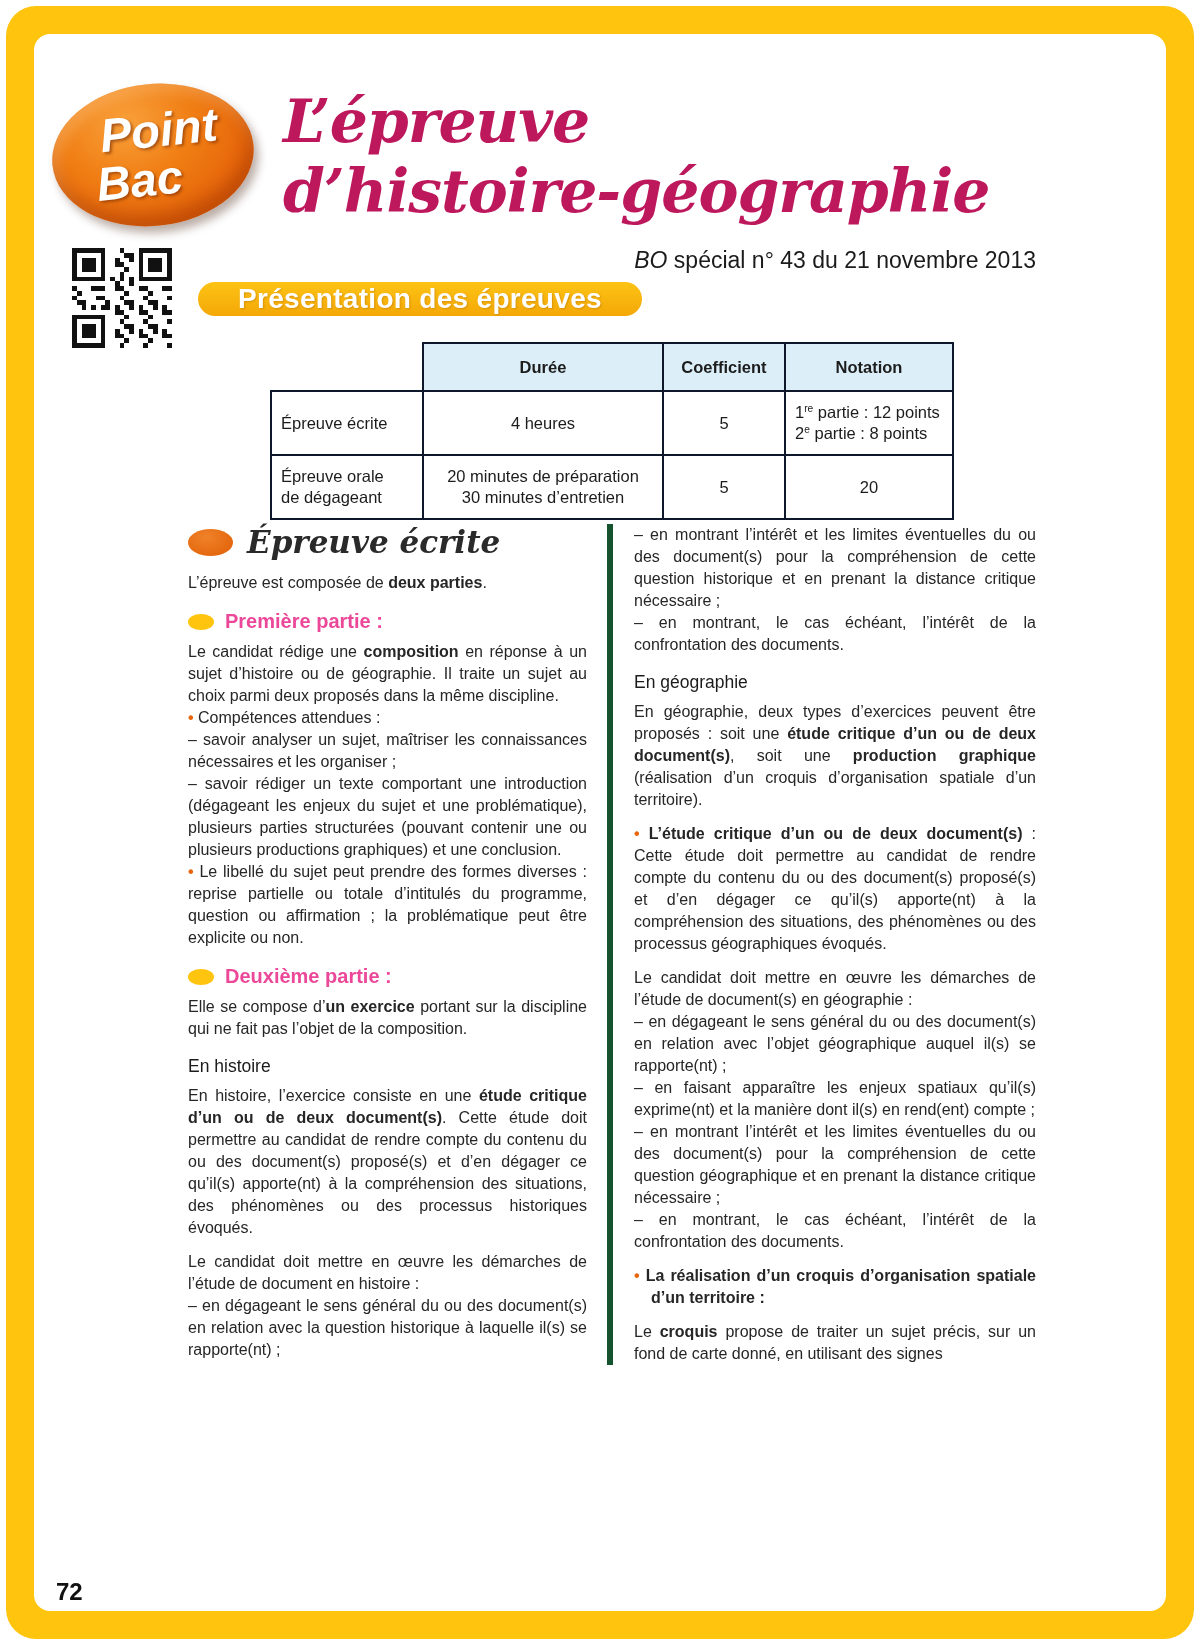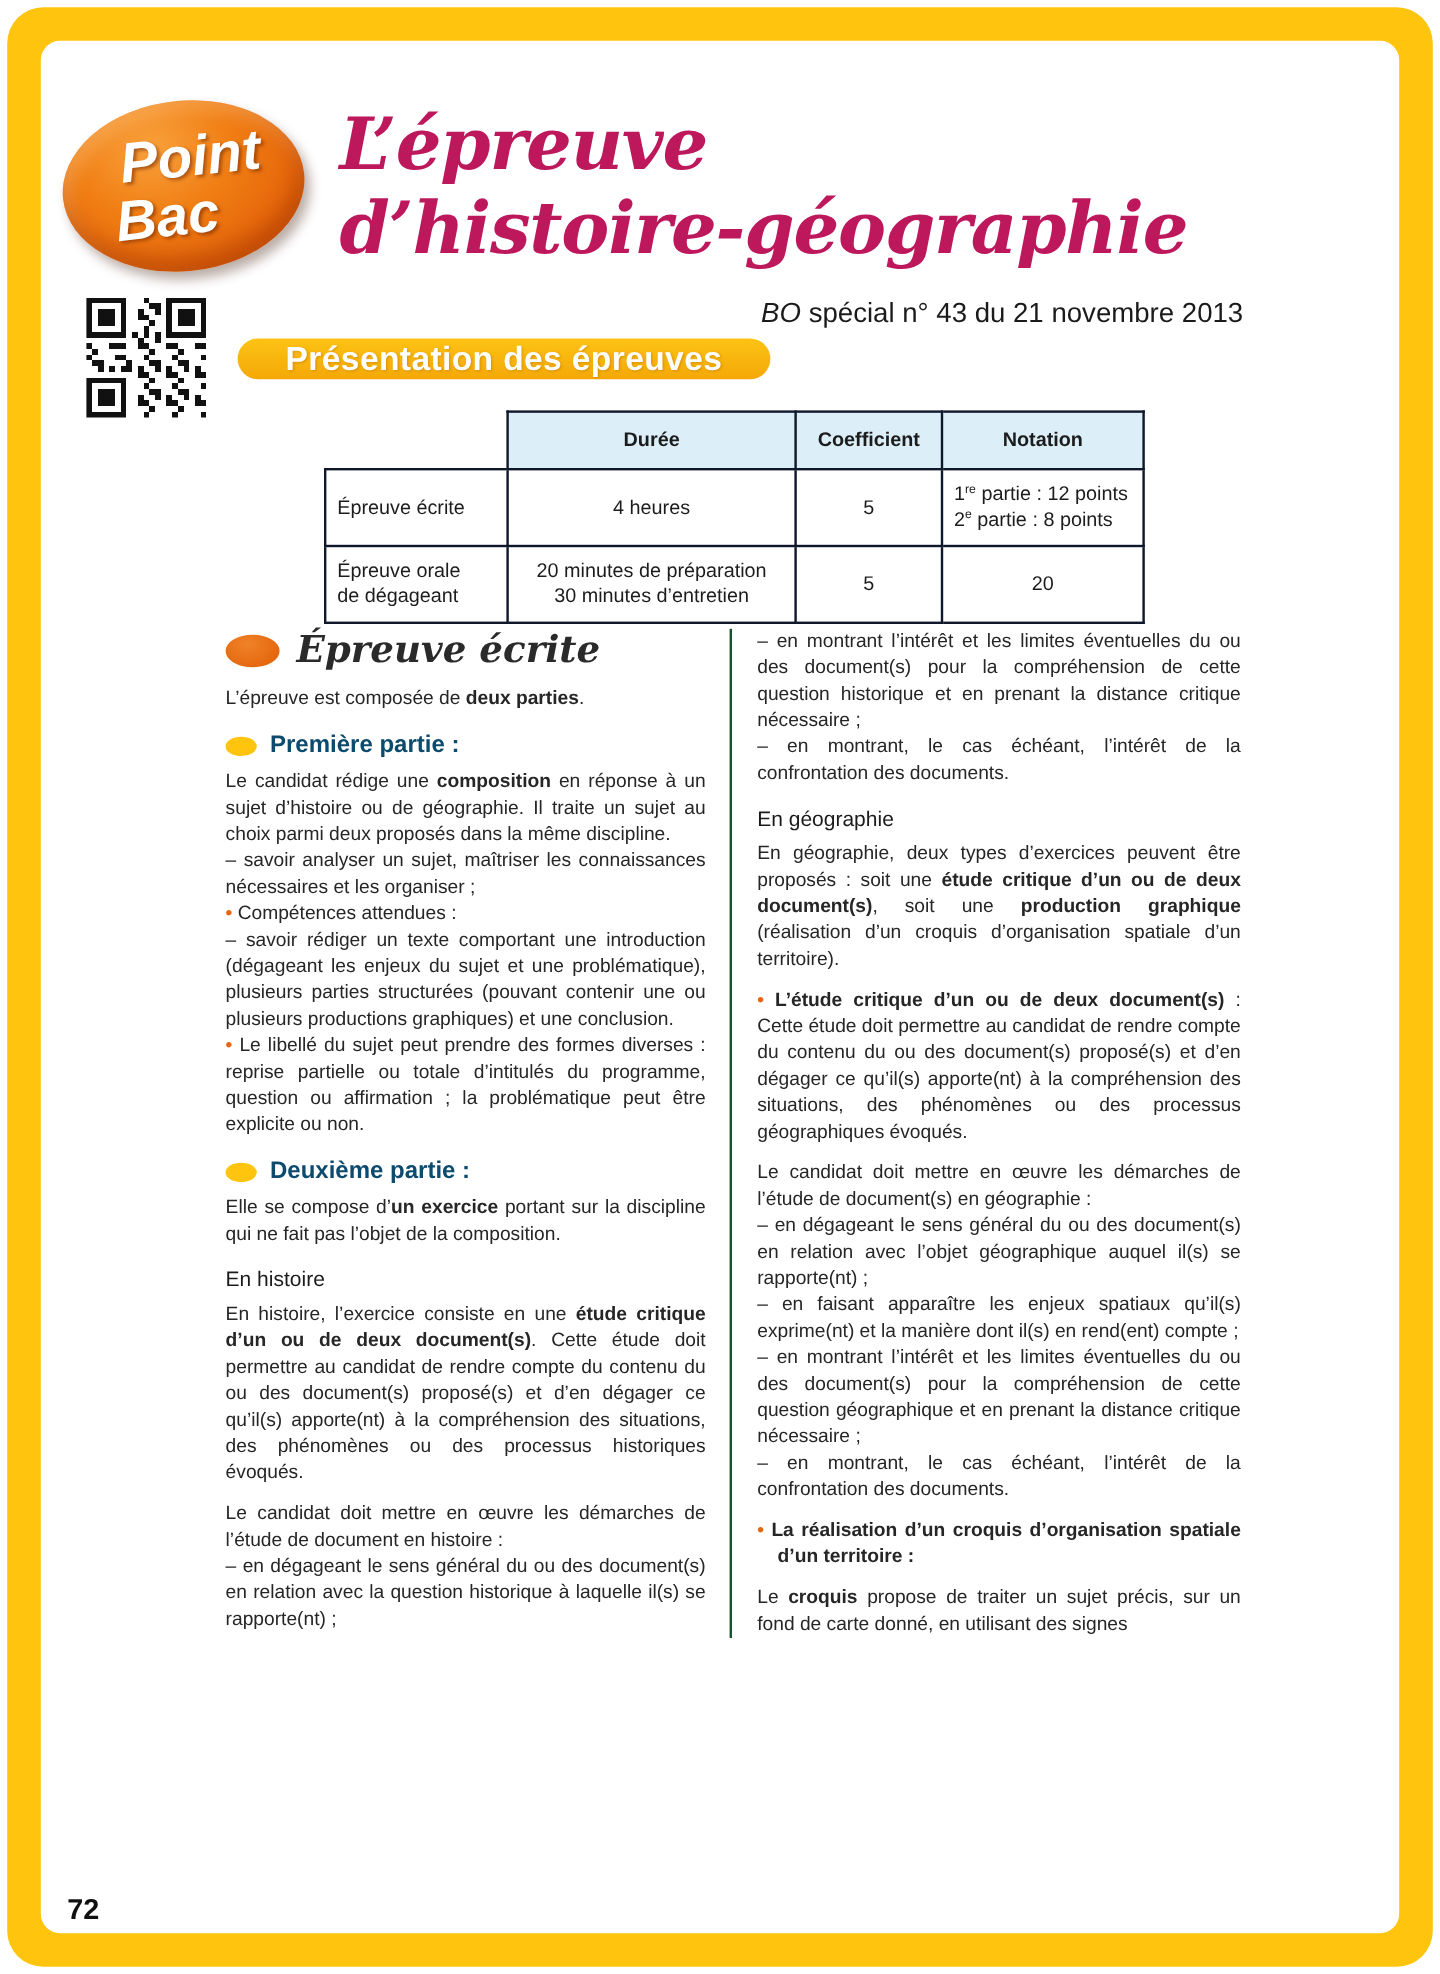--- a/index.html
+++ b/index.html
@@ -54,26 +54,26 @@
   .epreuves th{background:#DCEFF9;font-weight:bold;height:38px;padding:4px 8px;text-align:center;}
   .epreuves th.empty{border:none;background:transparent;}
   .epreuves td{padding:6px 9px;text-align:center;height:50px;vertical-align:middle;line-height:21px;}
   .epreuves td.label{text-align:left;}
   .epreuves td.leftalign{text-align:left;}
   sup{font-size:.62em;vertical-align:super;line-height:0;}
 
   
   .body-cols{position:absolute;left:188px;top:524px;width:848px;display:flex;align-items:stretch;}
   .col-left{width:400px;}
-  .col-right{width:403px;margin-left:20px;border-left:2px solid #14532d;padding-left:21px;}
+  .col-right{width:403px;margin-left:20px;border-left:6px solid #14532d;padding-left:21px;}
 
   .h2{display:flex;align-items:center;gap:14px;margin:0 0 12px;}
   .ell-o{width:45px;height:27px;border-radius:50%;background:radial-gradient(ellipse at 40% 30%,#F08228,#E05E05);flex:0 0 auto;}
   .h2 .t{font-family:"DejaVu Serif",serif;font-weight:bold;font-style:italic;font-size:31px;color:#2a2a2a;}
-  .h3{display:flex;align-items:center;gap:11px;margin:16px 0 8px;font-weight:bold;font-size:20px;color:#0c4a6e;}
+  .h3{display:flex;align-items:center;gap:11px;margin:16px 0 8px;font-weight:bold;font-size:20px;color:#ec4899;}
   .ell-y{width:26px;height:16px;border-radius:50%;background:#FFC40D;flex:0 0 auto;}
   .h4{font-weight:normal;font-size:17.5px;margin:16px 0 8px;color:#1b1b1b;}
 
   .body-cols p{margin:0;text-align:justify;font-size:16px;line-height:22px;color:#262626;hyphens:auto;}
   .body-cols p.gap{margin-top:12px;}
   .dot{color:#E8650D;font-weight:bold;}
   .hang{padding-left:17px;text-indent:-17px;}
 
   .pagenum{position:absolute;left:56px;top:1578px;font-size:24px;font-weight:bold;color:#111;}
 </style>
@@ -338,22 +338,22 @@
       <div class="h2">
         <span class="ell-o"></span>
         <span class="t">Épreuve écrite</span>
       </div>
       <p><span>L’épreuve est composée de </span><span class="b ">deux parties</span><span>.</span></p>
       <div class="h3">
         <span class="ell-y"></span>
         <span class="t">Première partie&nbsp;:</span>
       </div>
       <p><span>Le candidat rédige une </span><span class="b ">composition</span><span> en réponse à un sujet d’histoire ou de géographie. Il traite un sujet au choix parmi deux proposés dans la même discipline.</span></p>
+      <p><span class="dot">•&nbsp;</span><span>Compétences attendues&nbsp;:</span></p>
       <p><span>– savoir analyser un sujet, maîtriser les connaissances nécessaires et les organiser&nbsp;;</span></p>
-      <p><span class="dot">•&nbsp;</span><span>Compétences attendues&nbsp;:</span></p>
       <p><span>– savoir rédiger un texte comportant une introduction (dégageant les enjeux du sujet et une problématique), plusieurs parties structurées (pouvant contenir une ou plusieurs productions graphiques) et une conclusion.</span></p>
       <p><span class="dot">•&nbsp;</span><span>Le libellé du sujet peut prendre des formes diverses&nbsp;: reprise partielle ou totale d’intitulés du programme, question ou affirmation&nbsp;; la problématique peut être explicite ou non.</span></p>
       <div class="h3">
         <span class="ell-y"></span>
         <span class="t">Deuxième partie&nbsp;:</span>
       </div>
       <p><span>Elle se compose d’</span><span class="b ">un exercice</span><span> portant sur la discipline qui ne fait pas l’objet de la composition.</span></p>
       <div class="h4">En histoire</div>
       <p><span>En histoire, l’exercice consiste en une </span><span class="b ">étude critique d’un ou de deux document(s)</span><span>. Cette étude doit permettre au candidat de rendre compte du contenu du ou des document(s) proposé(s) et d’en dégager ce qu’il(s) apporte(nt) à la compréhension des situations, des phénomènes ou des processus historiques évoqués.</span></p>
       <p class="gap"><span>Le candidat doit mettre en œuvre les démarches de l’étude de document en histoire&nbsp;:</span></p>

